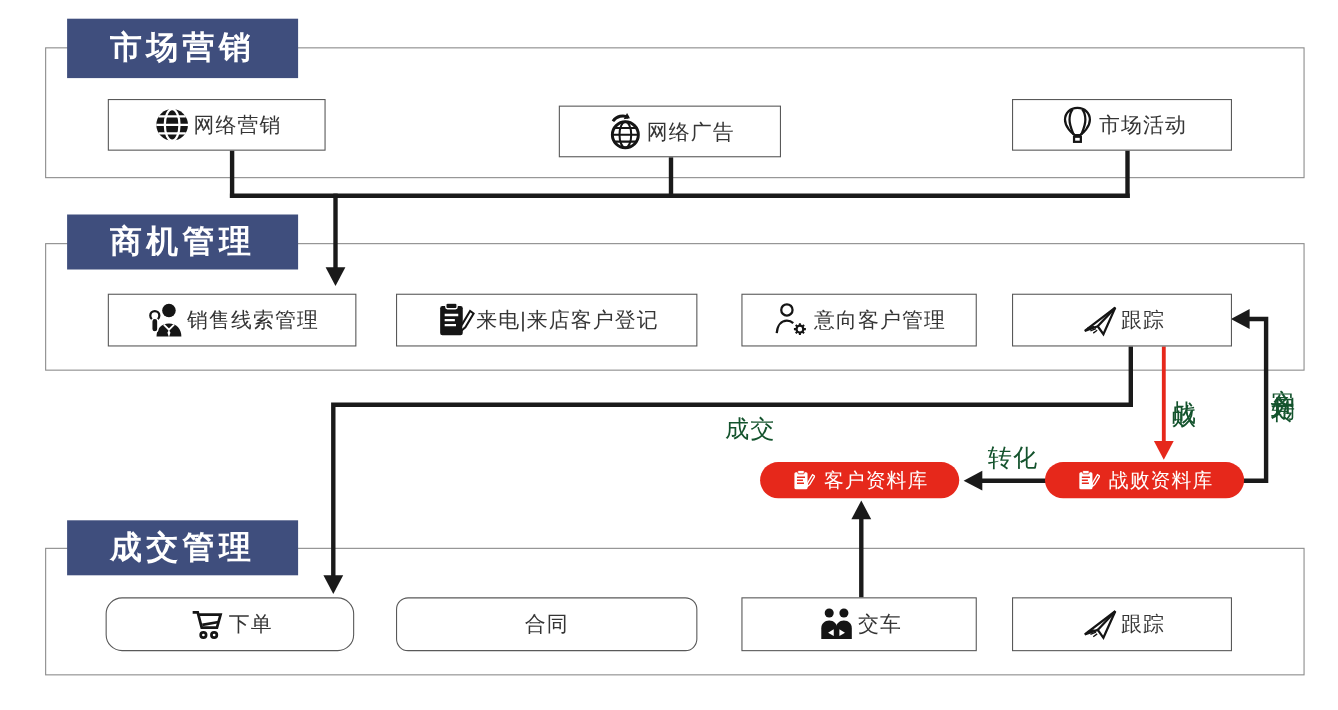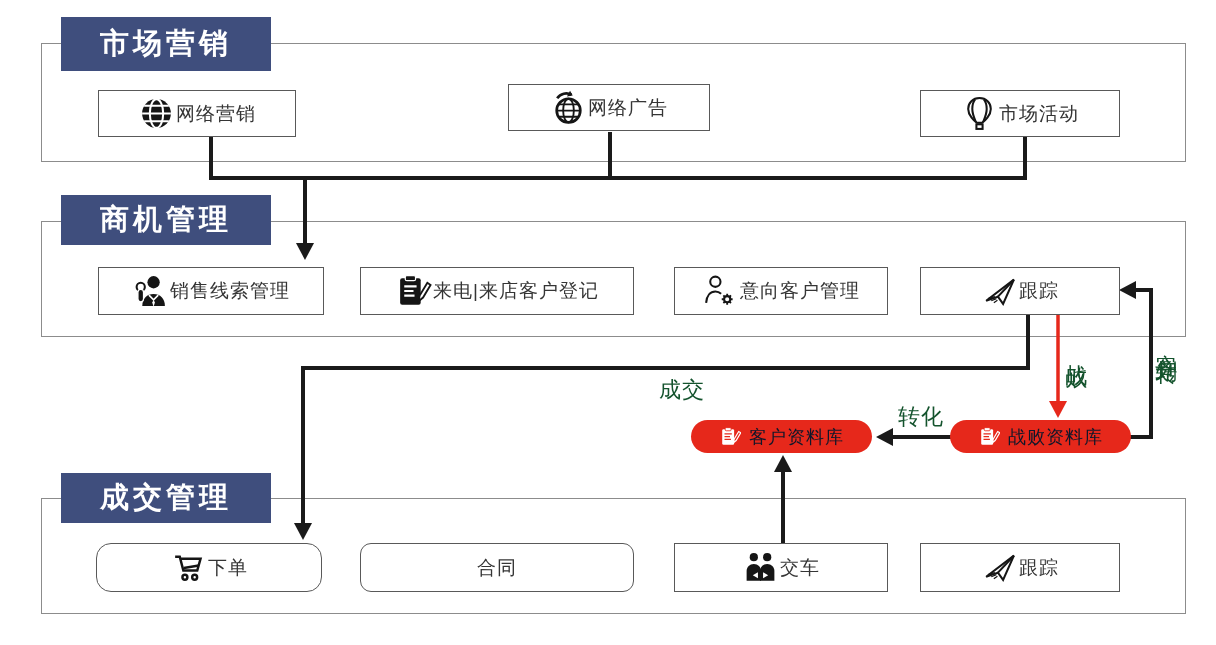--- a/index.html
+++ b/index.html
@@ -19,21 +19,21 @@
     font-size:29px;font-weight:bold;letter-spacing:4px;
   }
   .svg-overlay{position:absolute;left:0;top:0;z-index:3;pointer-events:none;}
   .node{
     position:absolute;background:#fff;border:1px solid #595959;z-index:4;
     display:flex;align-items:center;justify-content:center;gap:1px;
     font-size:19px;color:#353535;letter-spacing:1px;
   }
   .node .icon{width:37px;height:37px;flex:0 0 auto;display:block;}
   .pill{
-    position:absolute;background:var(--db-red);color:#0f172a;z-index:5;
+    position:absolute;background:var(--db-red);color:#ffffff;z-index:5;
     border-radius:17px;display:flex;align-items:center;justify-content:center;gap:8px;
     font-size:18px;letter-spacing:1px;
   }
   .pill .icon{width:22px;height:22px;flex:0 0 auto;display:block;}
   .edge-label{position:absolute;z-index:6;font-size:22px;color:#14532d;letter-spacing:1px;}
   .vtext{writing-mode:vertical-rl;text-orientation:upright;letter-spacing:3px;line-height:1.1;}
 </style>
 </head>
 <body>
 
@@ -79,21 +79,21 @@
   <div class="node" style="left:85px;top:90px;width:196px;height:45px;">
     <svg class="icon" viewBox="0 0 36 36">
       <circle cx="18" cy="18" r="14" fill="#151515"></circle>
       <g stroke="#fff" stroke-width="2" fill="none">
         <ellipse cx="18" cy="18" rx="6.5" ry="14"></ellipse>
         <path d="M4 18h28M6 10.5h24M6 25.5h24"></path>
       </g>
     </svg>
     <span>网络营销</span>
   </div>
-  <div class="node" style="left:495px;top:84px;width:200px;height:45px;font-family:Liberation Serif, serif;">
+  <div class="node" style="left:495px;top:96px;width:200px;height:45px;font-family:Liberation Serif, serif;">
     <svg class="icon" viewBox="0 0 36 36">
       <g fill="none" stroke="#151515">
         <circle cx="18" cy="21" r="11.5" stroke-width="2.6"></circle>
         <ellipse cx="18" cy="21" rx="5.2" ry="11.5" stroke-width="1.8"></ellipse>
         <path d="M6.5 21h23M8 15h20M8 27h20" stroke-width="1.8"></path>
         <path d="M7 9c3.2-4.6 9.2-6 13.8-3.4" stroke-width="2.6"></path>
       </g>
       <path d="M19.5 1.6l2.6 4.8-5.6.8z" fill="#151515"></path>
     </svg>
     <span>网络广告</span>

